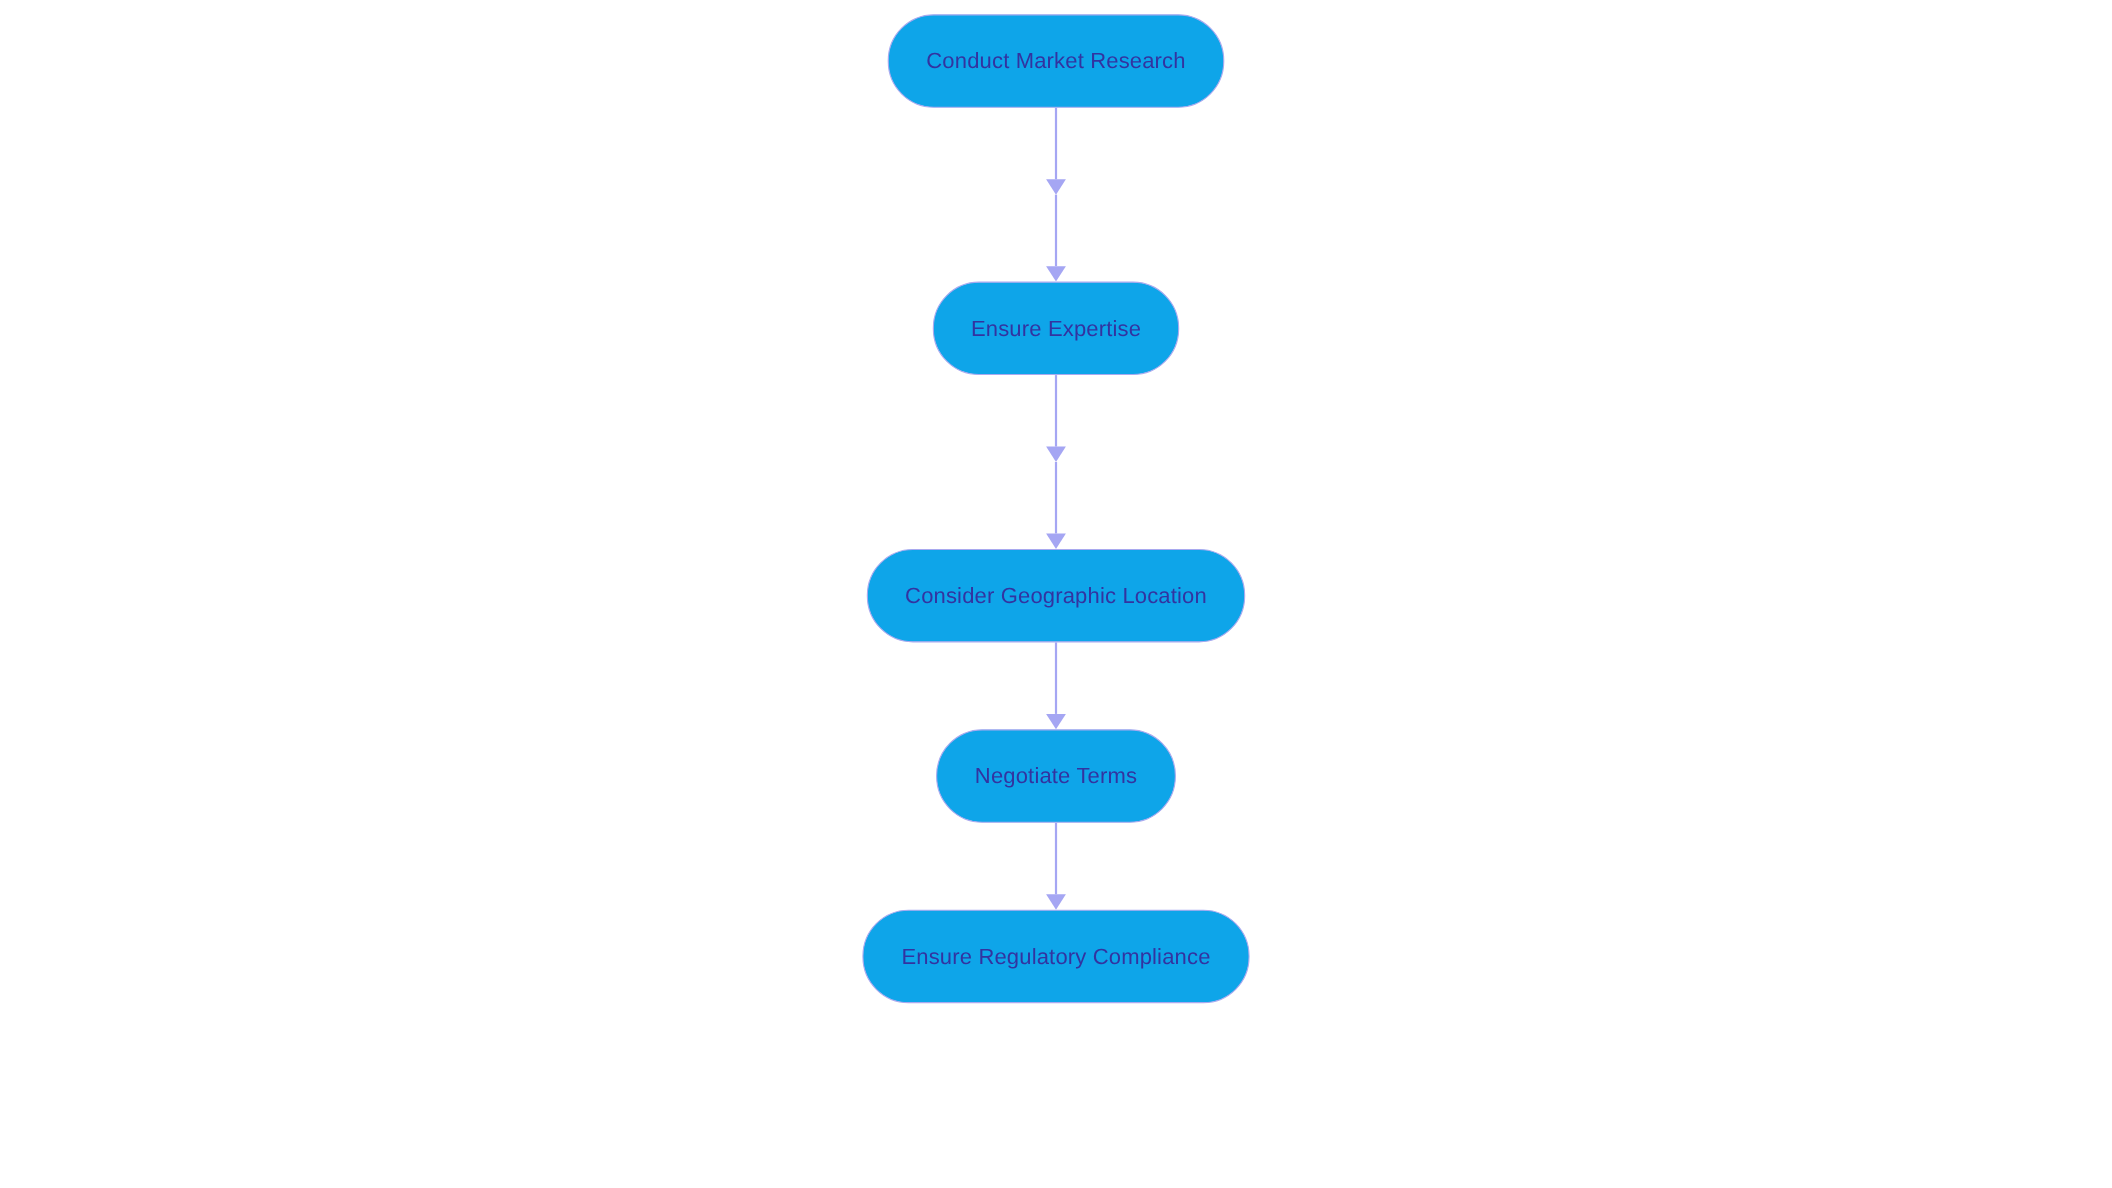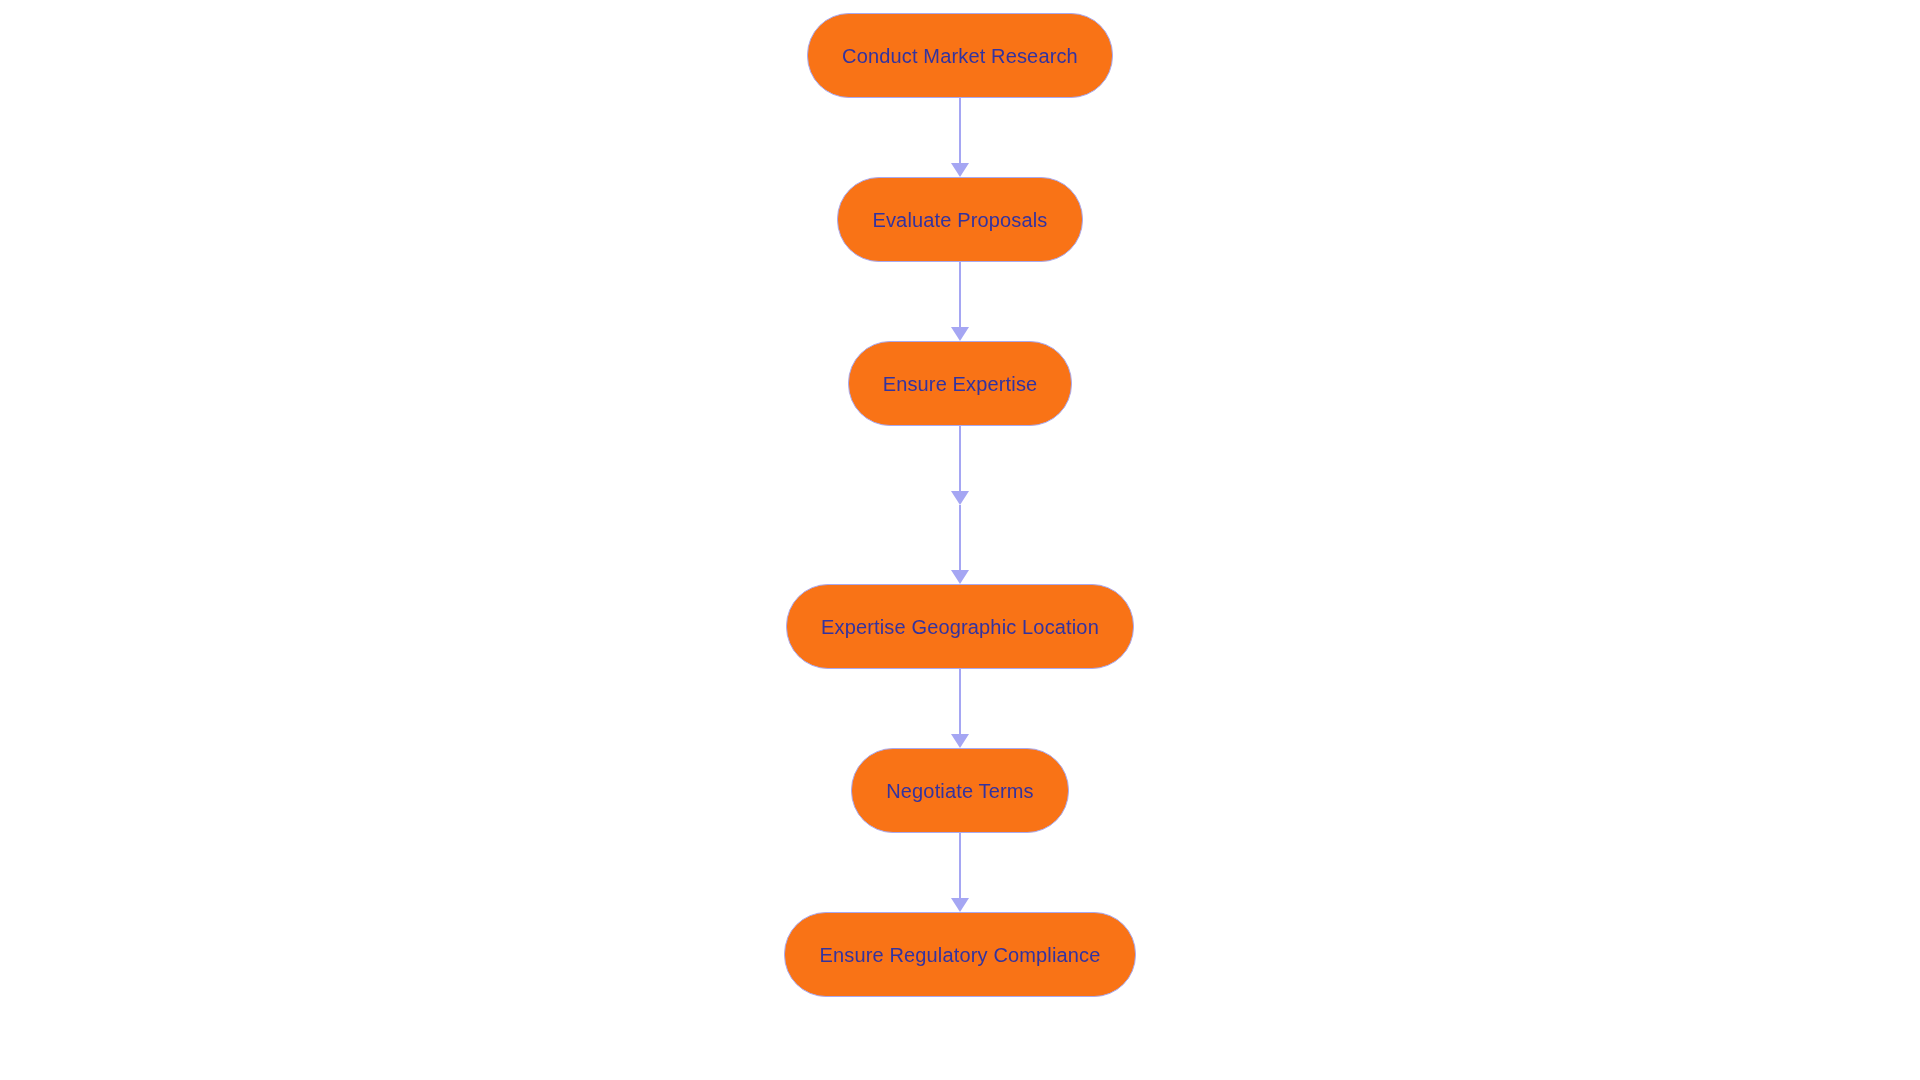--- a/index.html
+++ b/index.html
@@ -39,21 +39,21 @@
     align-items: center;
   }
 
   .node {
     box-sizing: border-box;
     height: 85px;
     display: flex;
     align-items: center;
     justify-content: center;
     padding: 0 34px;
-    background: #f97316;
+    background: #0ea5e9;
     border: 1.6px solid #a9a9ef;
     border-radius: 42px;
     color: #3333a0;
     font-size: 20px;
     font-weight: 400;
     letter-spacing: 0.15px;
     line-height: 1;
     white-space: nowrap;
     font-family: "Liberation Sans", sans-serif;
   }
@@ -93,21 +93,20 @@
 
     <div class="flow-step">
       <div class="node">Conduct Market Research</div>
       <div class="connector">
         <div class="connector-line"></div>
         <div class="connector-head"></div>
       </div>
     </div>
 
     <div class="flow-step">
-      <div class="node">Evaluate Proposals</div>
       <div class="connector">
         <div class="connector-line"></div>
         <div class="connector-head"></div>
       </div>
     </div>
 
     <div class="flow-step">
       <div class="node">Ensure Expertise</div>
       <div class="connector">
         <div class="connector-line"></div>
@@ -116,21 +115,21 @@
     </div>
 
     <div class="flow-step">
       <div class="connector">
         <div class="connector-line"></div>
         <div class="connector-head"></div>
       </div>
     </div>
 
     <div class="flow-step">
-      <div class="node">Expertise Geographic Location</div>
+      <div class="node">Consider Geographic Location</div>
       <div class="connector">
         <div class="connector-line"></div>
         <div class="connector-head"></div>
       </div>
     </div>
 
     <div class="flow-step">
       <div class="node">Negotiate Terms</div>
       <div class="connector">
         <div class="connector-line"></div>

